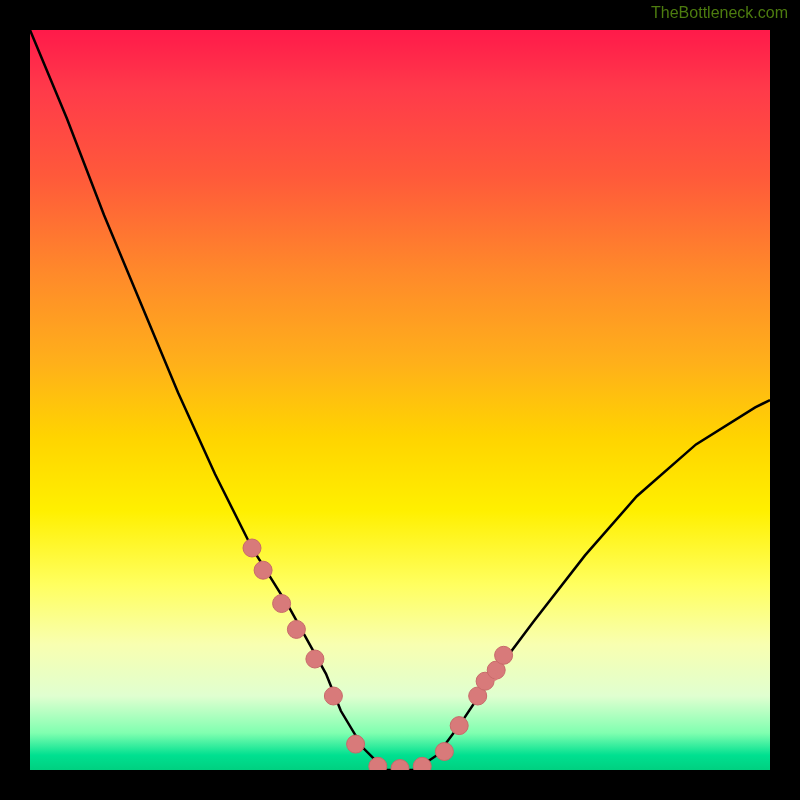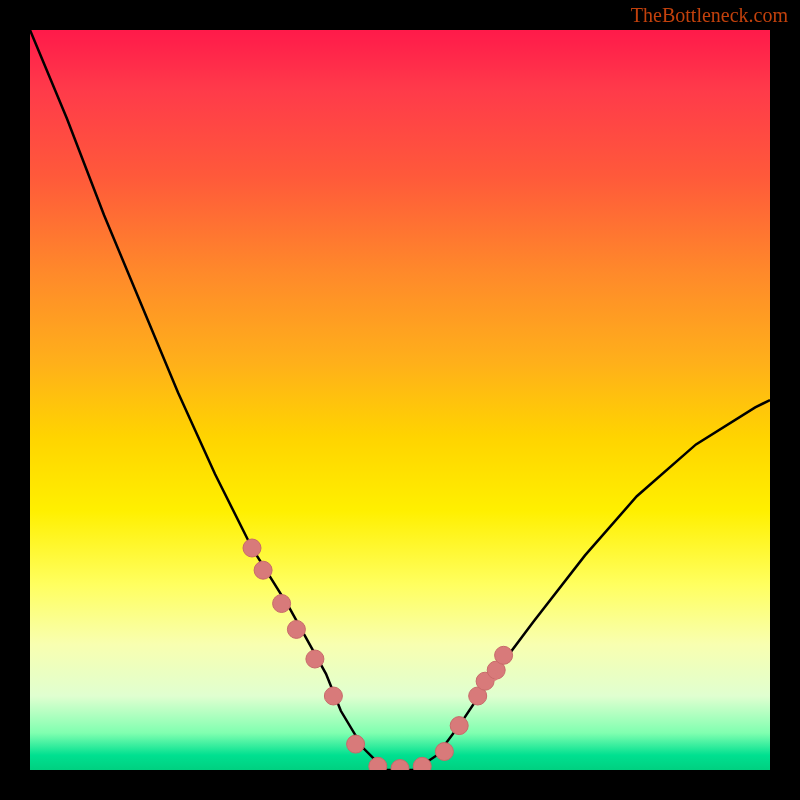--- a/index.html
+++ b/index.html
@@ -8,25 +8,24 @@
     height: 800px;
     background: #000;
     position: relative;
     overflow: hidden;
     font-family: Arial, sans-serif;
   }
   .watermark {
     position: absolute;
     top: 4px;
     right: 12px;
-    color: #c2410c;
-    font-size: 20px;
+    color: #4d7c0f;
+    font-size: 16px;
     font-weight: 500;
     z-index: 10;
-    font-family: Liberation Serif, serif;
   }
   .plot-area {
     position: absolute;
     top: 30px;
     left: 30px;
     width: 740px;
     height: 740px;
     background: linear-gradient(to bottom,
       #ff1a4a 0%,
       #ff3a4a 8%,

